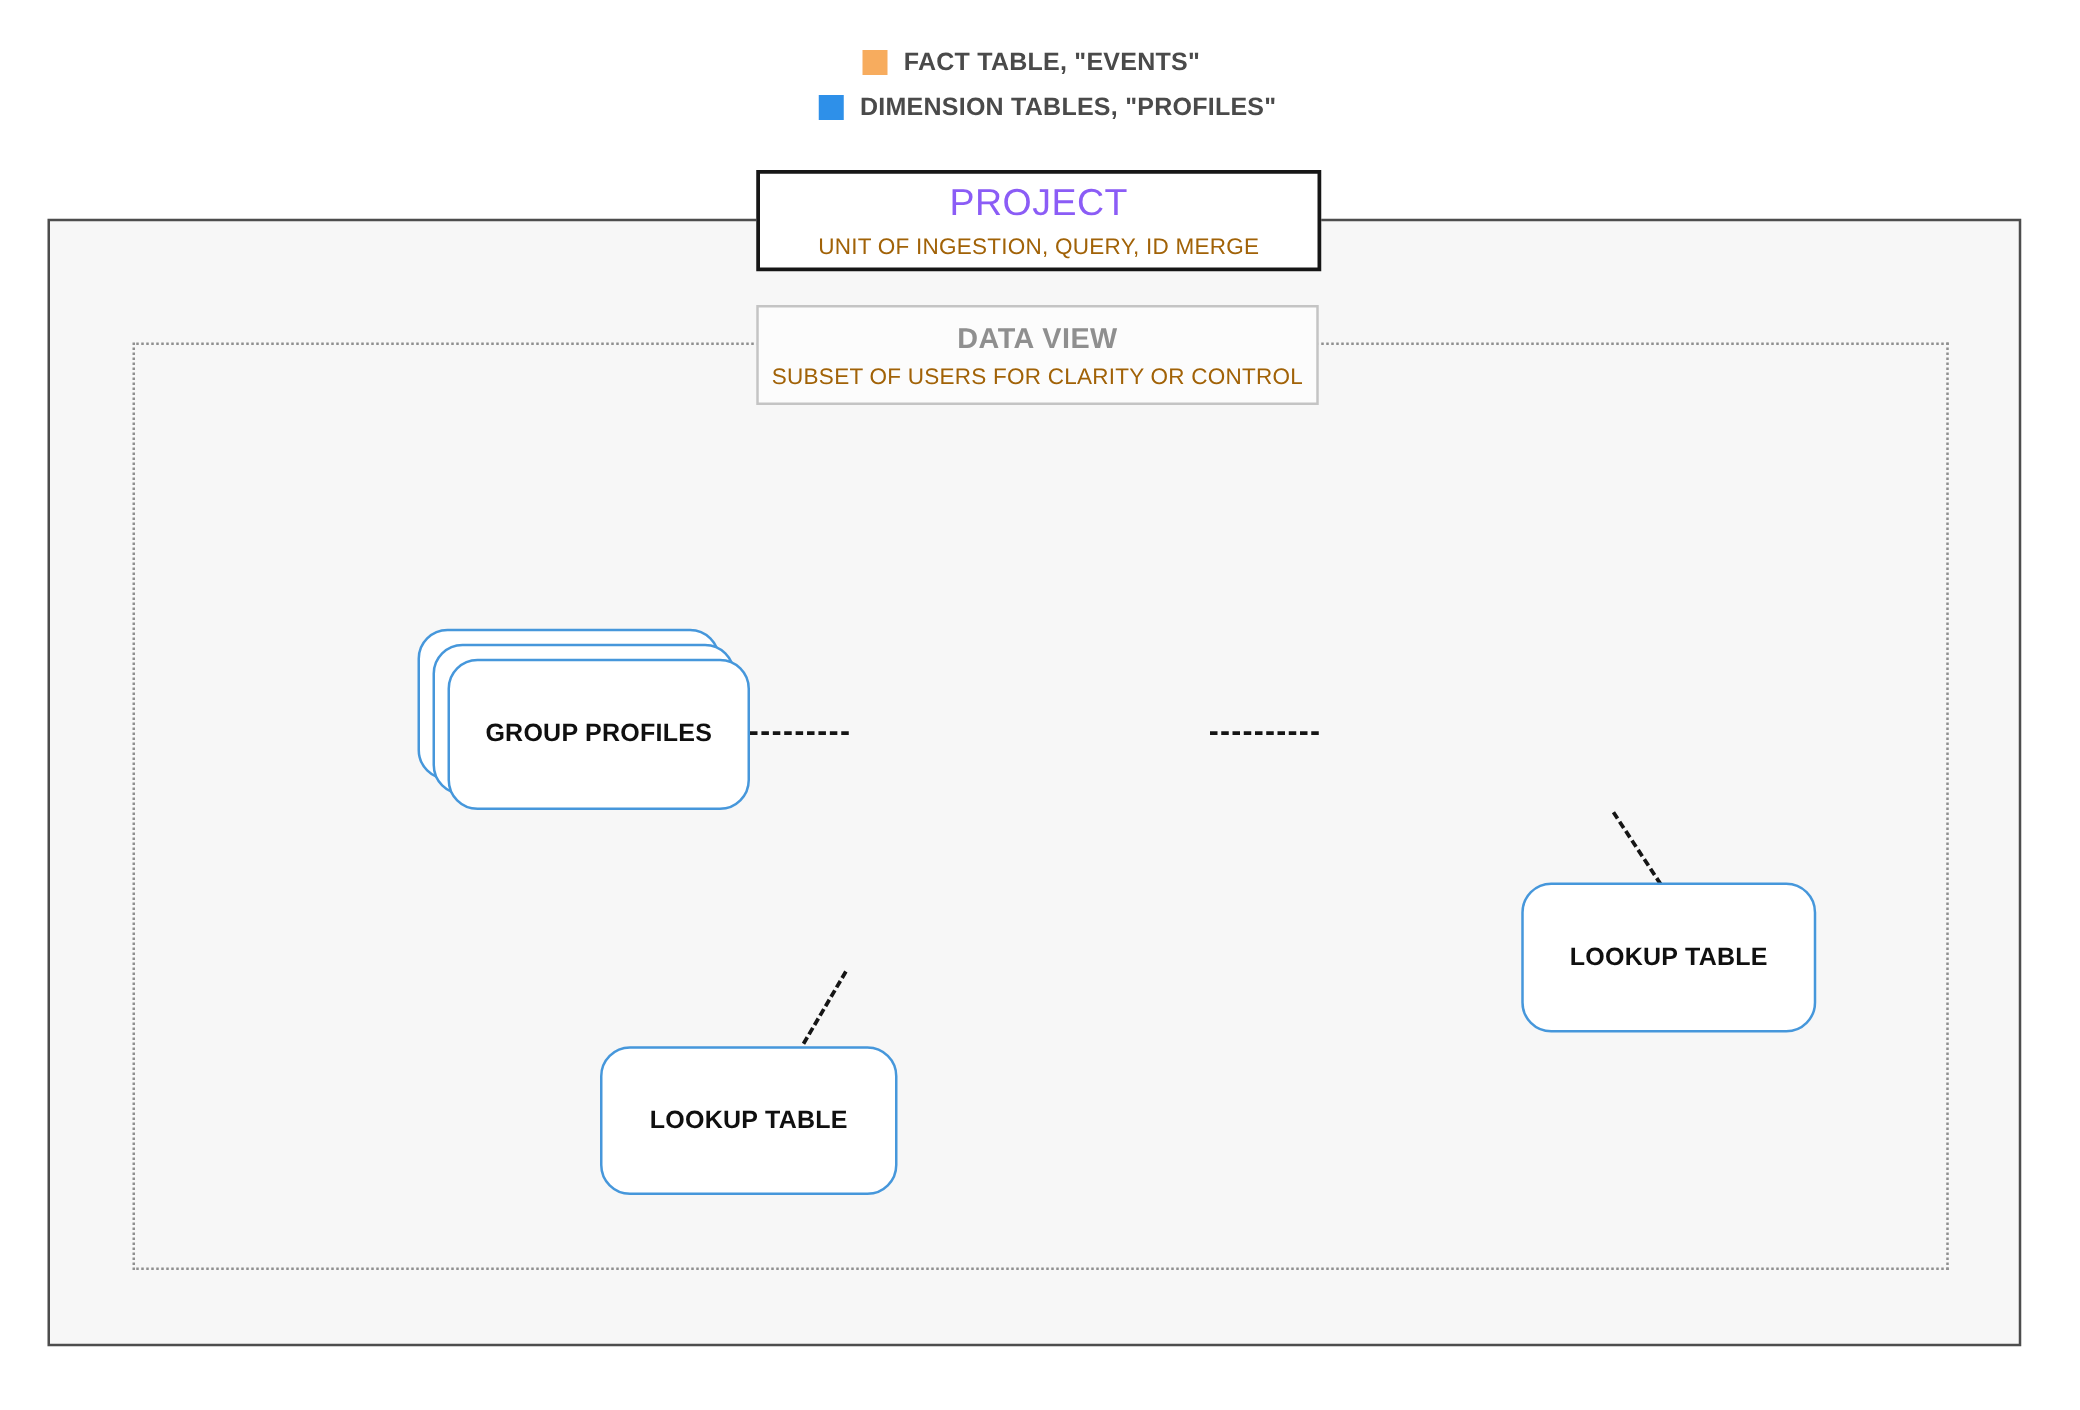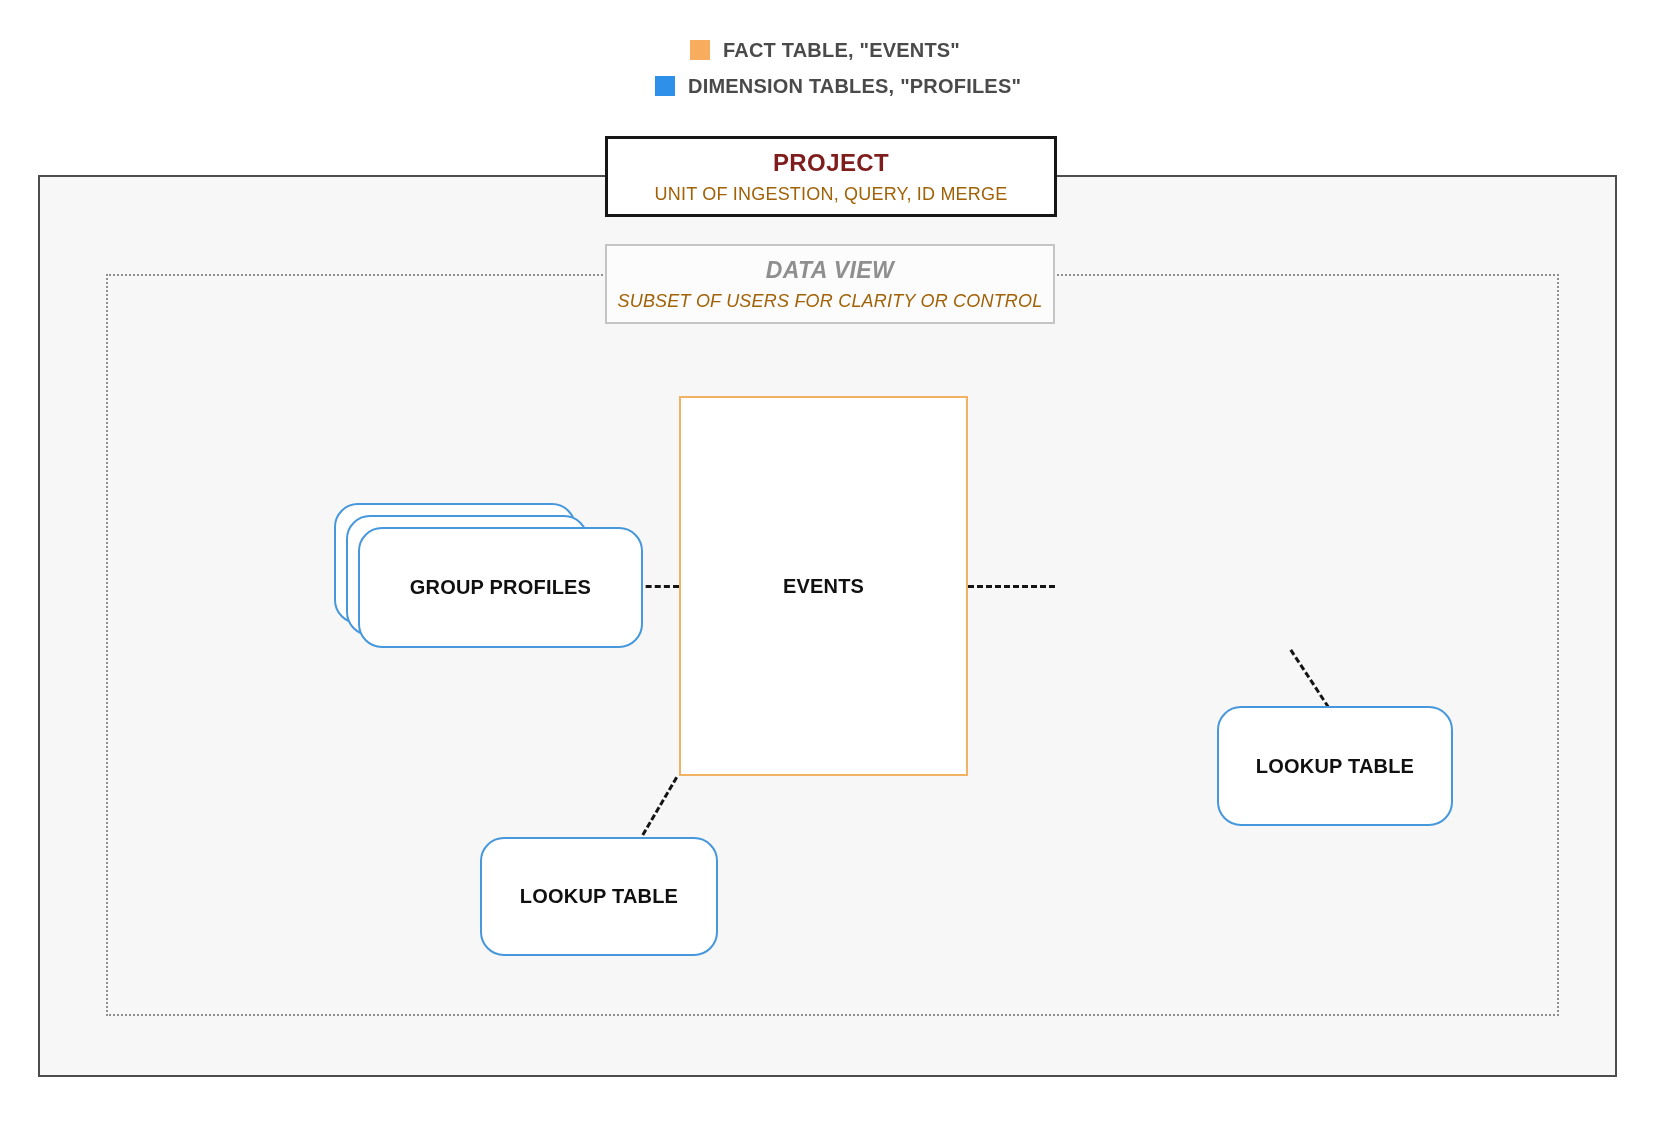--- a/index.html
+++ b/index.html
@@ -26,38 +26,38 @@
     position: absolute; left: 106px; top: 274px; width: 1453px; height: 742px;
     border: 2px dotted #8f8f8f;
   }
 
   
   .header-box { position: absolute; text-align: center; display: flex; flex-direction: column; justify-content: center; gap: 7px; }
   .project-box {
     left: 605px; top: 136px; width: 452px; height: 81px;
     background: #ffffff; border: 3px solid #161616; z-index: 5;
   }
-  .project-box .hb-title { font-size: 24px; font-weight: bold; color: #7f1d1d; letter-spacing: 0.4px; }
+  .project-box .hb-title { font-size: 30px; font-weight: normal; color: #8b5cf6; letter-spacing: 0.4px; }
   .project-box .hb-sub { font-size: 18px; color: #a16207; letter-spacing: 0.2px; }
   .dataview-box {
     left: 605px; top: 244px; width: 450px; height: 80px;
-    background: #fcfcfc; border: 2px solid #c4c4c4; z-index: 5; font-style: italic;
+    background: #fcfcfc; border: 2px solid #c4c4c4; z-index: 5;
   }
   .dataview-box .hb-title { font-size: 23px; font-weight: bold; color: #8f8f8f; letter-spacing: 0.4px; }
   .dataview-box .hb-sub { font-size: 18px; color: #a16207; letter-spacing: 0.2px; }
 
   
   .node {
     position: absolute; display: flex; align-items: center; justify-content: center;
     background: #ffffff; text-align: center; z-index: 4;
   }
   .node .node-label { font-size: 20px; font-weight: bold; color: #101010; letter-spacing: 0.2px; white-space: nowrap; }
   .fact-node { left: 679px; top: 396px; width: 289px; height: 380px; border: 2px solid #f2b263; }
   .dim-node { border: 2px solid #4697db; border-radius: 24px; }
-  .group-profiles { left: 358px; top: 527px; width: 285px; height: 121px; }
+  .group-profiles { left: 358px; top: 527px; width: 242px; height: 121px; }
   .stack-sheet { position: absolute; background: #ffffff; border: 2px solid #4697db; border-radius: 24px; width: 242px; height: 121px; z-index: 3; }
   .stack-back { left: 334px; top: 503px; }
   .stack-mid  { left: 346px; top: 515px; }
   .user-profiles { left: 1055px; top: 527px; width: 241px; height: 119px; }
   .lookup-right  { left: 1217px; top: 706px; width: 236px; height: 120px; }
   .lookup-bottom { left: 480px; top: 837px; width: 238px; height: 119px; }
 
   
   .connector { position: absolute; border-top: 3px dashed #151515; z-index: 2; transform-origin: 0 0; }
   .conn-group-events { left: 600px; top: 585px; width: 79px; }
@@ -98,23 +98,20 @@
   <div class="connector conn-user-lookup"></div>
   <div class="connector conn-events-lookup"></div>
 
   <div class="stack-sheet stack-back"></div>
   <div class="stack-sheet stack-mid"></div>
 
   <div class="node dim-node group-profiles">
     <span class="node-label">GROUP PROFILES</span>
   </div>
 
-  <div class="node fact-node">
-    <span class="node-label">EVENTS</span>
-  </div>
 
 
   <div class="node dim-node lookup-right">
     <span class="node-label">LOOKUP TABLE</span>
   </div>
 
   <div class="node dim-node lookup-bottom">
     <span class="node-label">LOOKUP TABLE</span>
   </div>
 

